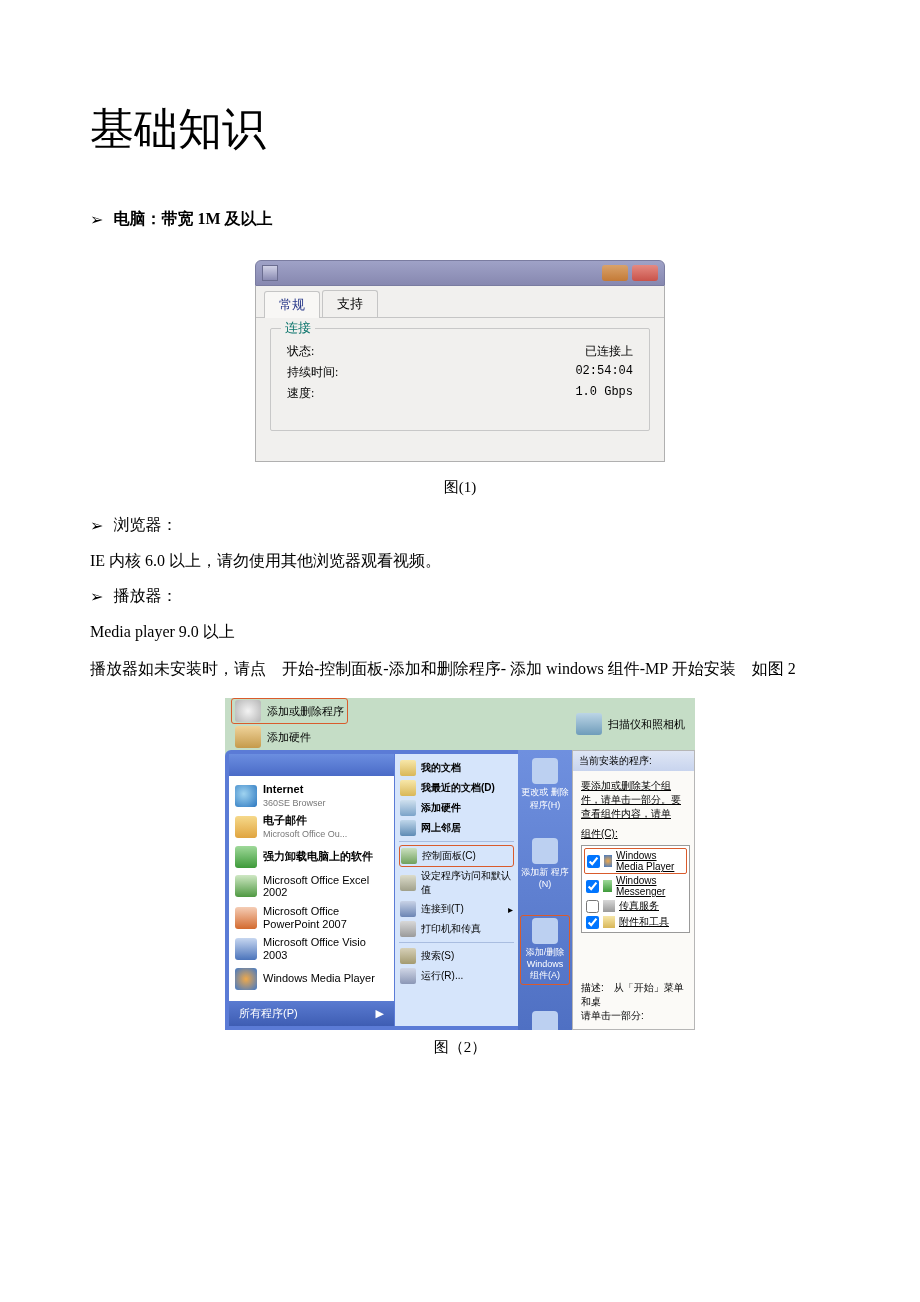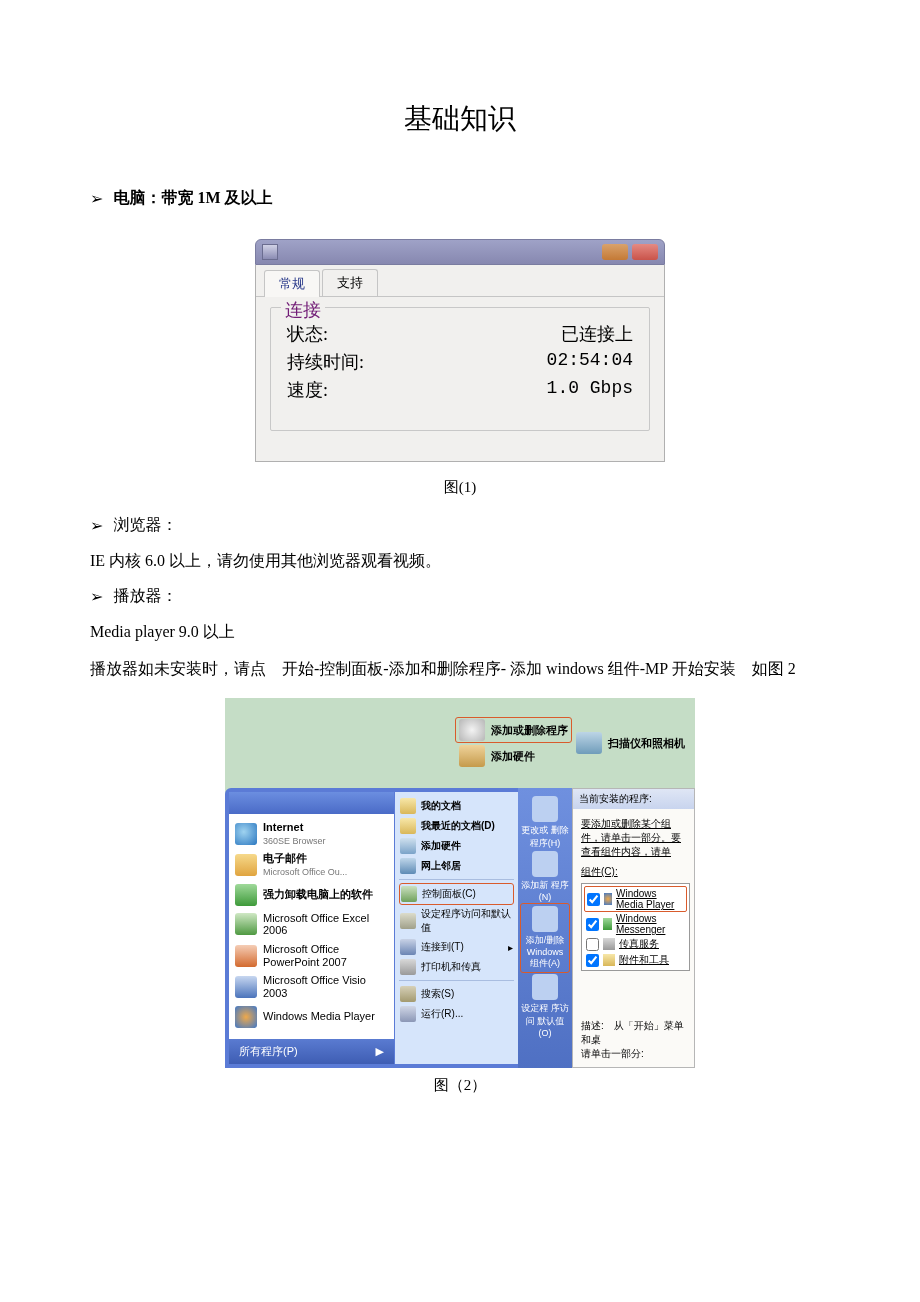--- a/index.html
+++ b/index.html
@@ -5,24 +5,23 @@
   body {
     margin: 0;
     padding: 60px 90px;
     font-family: "SimSun", "Songti SC", serif;
     font-size: 16px;
     background: #fff;
     color: #000;
   }
   h1 {
     font-family: "SimSun", serif;
-    font-size: 28px;
+    font-size: 44px;
     font-weight: normal;
     margin: 40px 0 50px 0;
-    text-align: center;
   }
   .bullet-line {
     display: flex;
     align-items: center;
     gap: 10px;
     margin: 10px 0;
   }
   .chev {
     font-size: 16px;
   }
@@ -90,27 +89,27 @@
     border-radius: 2px;
     padding: 10px 16px 24px 16px;
     position: relative;
     background: #f1f0ee;
   }
   .fig1-group-label {
     position: absolute;
     top: -10px; left: 10px;
     background: #f1f0ee;
     padding: 0 4px;
-    font-size: 18px;
-    color: #701a75;
+    font-size: 13px;
+    color: #0f766e;
   }
   .fig1-row {
     display: flex;
     justify-content: space-between;
-    font-size: 18px;
+    font-size: 12px;
     margin: 4px 0;
     font-family: "SimSun", serif;
   }
   .fig1-row .v { font-family: "Courier New", monospace; }
 
   .caption {
     text-align: center;
     margin: 8px 0 18px 0;
     font-size: 15px;
   }
@@ -130,24 +129,23 @@
     align-items: center;
     gap: 6px;
     padding: 2px 4px;
   }
   .fig2-cpicon {
     width: 26px; height: 22px;
     border-radius: 3px;
     display: inline-block;
   }
   .fig2-top {
-    padding: 19px 6px;
-    display: flex;
-    justify-content: flex-end;
-    font-weight: bold;
+    padding: 0 6px;
+    display: flex;
+    justify-content: space-between;
   }
   .fig2-highlight {
     border: 1px solid #d95b2c;
     border-radius: 3px;
     padding: 1px 3px;
   }
   .fig2-main {
     display: flex;
     height: 280px;
   }
@@ -212,21 +210,21 @@
     width: 16px; height: 16px; border-radius: 2px; flex-shrink: 0;
   }
   .fig2-sidepanel {
     width: 50px;
     background: linear-gradient(#6f90df, #4f70c3);
     color: #fff;
     display: flex;
     flex-direction: column;
     align-items: center;
     padding: 8px 2px;
-    gap: 1px;
+    gap: 26px;
     font-size: 9px;
     text-align: center;
   }
   .fig2-sideitem .ic {
     width: 26px; height: 26px; border-radius: 4px;
     margin: 0 auto 2px auto;
     background: #bcd0f1;
   }
   .fig2-sideitem.hl {
     border: 1px solid #d95b2c;
@@ -383,21 +381,21 @@
           <span class="lbl"><b>电子邮件</b><small>Microsoft Office Ou...</small></span>
         </div>
         <div class="fig2-sitem">
           <span class="ic ic-green"></span>
           <span class="lbl">
               <b>强力卸载电脑上的软件</b>
             </span>
         </div>
         <div class="fig2-sitem">
           <span class="ic ic-xls"></span>
-          <span class="lbl">Microsoft Office Excel 2006</span>
+          <span class="lbl">Microsoft Office Excel 2002</span>
         </div>
         <div class="fig2-sitem">
           <span class="ic ic-ppt"></span>
           <span class="lbl">Microsoft Office PowerPoint 2007</span>
         </div>
         <div class="fig2-sitem">
           <span class="ic ic-visio"></span>
           <span class="lbl">Microsoft Office Visio 2003</span>
         </div>
         <div class="fig2-sitem">

